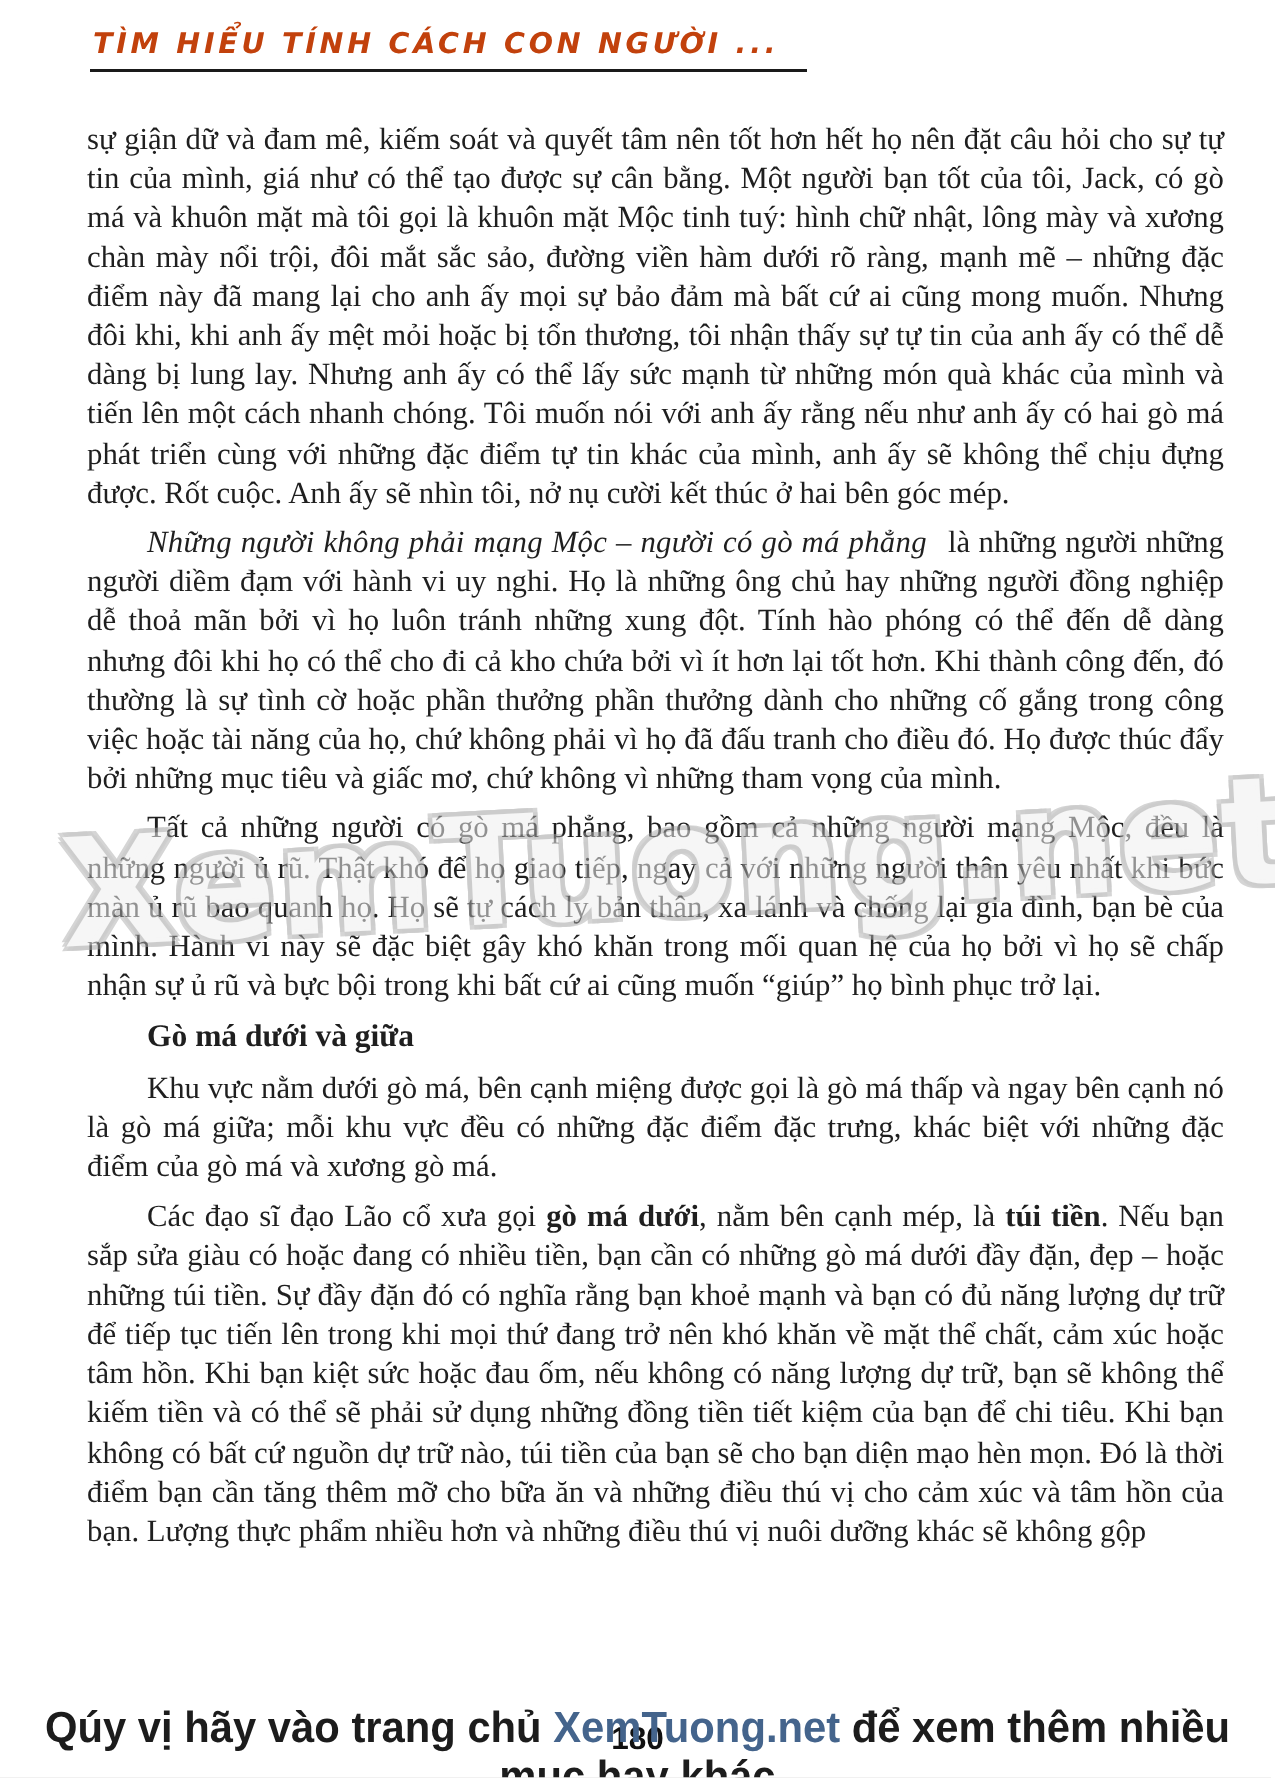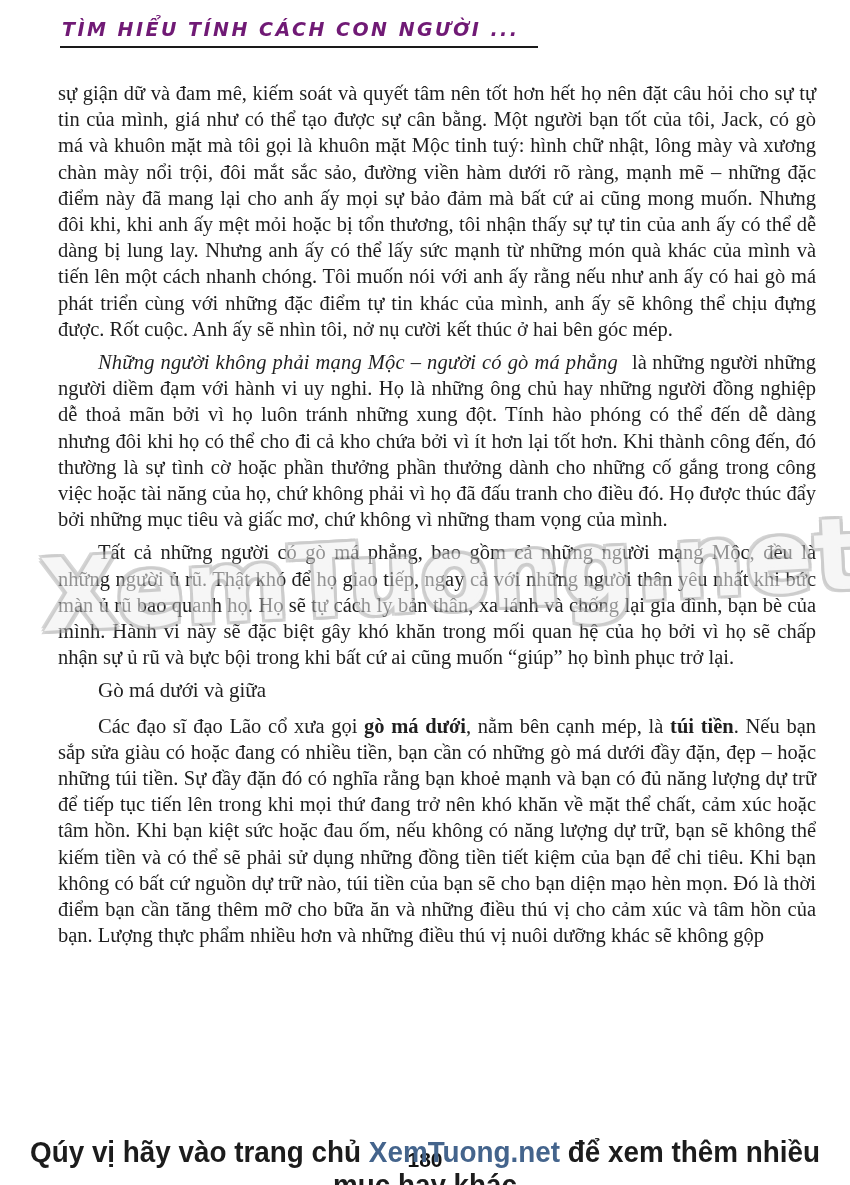--- a/index.html
+++ b/index.html
@@ -17,40 +17,40 @@
   
   .running-header {
     position: absolute;
     top: 18px;
     left: 60px;
     font-family: "DejaVu Sans", sans-serif;
     font-weight: bold;
     font-style: italic;
     font-size: 19px;
     letter-spacing: 2.5px;
-    color: #701a75;
+    color: #c2410c;
     border-bottom: 2.5px solid #1a1a1a;
     padding: 0 18px 6px 2px;
     white-space: nowrap;
   }
 
   
   .body-text {
     position: absolute;
     top: 80px;
     left: 58px;
     width: 758px;
     font-size: 20.5px;
     line-height: 26.2px;
     text-align: justify;
   }
   .body-text p { margin: 0 0 7px 0; text-indent: 40px; }
   .body-text p.no-indent { text-indent: 0; }
   .section-heading {
-    font-weight: normal;
+    font-weight: bold;
     font-size: 21px;
     margin: 5px 0 9px 0;
     text-indent: 40px;
     text-align: left;
   }
   .wide-gap { letter-spacing: 0.2px; padding-right: 14px; font-style: italic; }
 
   
   .watermark {
     position: absolute;
@@ -119,20 +119,21 @@
   <div class="body-text">
 
     <p class="no-indent">sự giận dữ và đam mê, kiếm soát và quyết tâm nên tốt hơn hết họ nên đặt câu hỏi cho sự tự tin của mình, giá như có thể tạo được sự cân bằng. Một người bạn tốt của tôi, Jack, có gò má và khuôn mặt mà tôi gọi là khuôn mặt Mộc tinh tuý: hình chữ nhật, lông mày và xương chàn mày nổi trội, đôi mắt sắc sảo, đường viền hàm dưới rõ ràng, mạnh mẽ – những đặc điểm này đã mang lại cho anh ấy mọi sự bảo đảm mà bất cứ ai cũng mong muốn. Nhưng đôi khi, khi anh ấy mệt mỏi hoặc bị tổn thương, tôi nhận thấy sự tự tin của anh ấy có thể dễ dàng bị lung lay. Nhưng anh ấy có thể lấy sức mạnh từ những món quà khác của mình và tiến lên một cách nhanh chóng. Tôi muốn nói với anh ấy rằng nếu như anh ấy có hai gò má phát triển cùng với những đặc điểm tự tin khác của mình, anh ấy sẽ không thể chịu đựng được. Rốt cuộc. Anh ấy sẽ nhìn tôi, nở nụ cười kết thúc ở hai bên góc mép.</p>
 
     <p><span class="wide-gap">Những người không phải mạng Mộc – người có gò má phẳng</span><span>là những người những người diềm đạm với hành vi uy nghi. Họ là những ông chủ hay những người đồng nghiệp dễ thoả mãn bởi vì họ luôn tránh những xung đột. Tính hào phóng có thể đến dễ dàng nhưng đôi khi họ có thể cho đi cả kho chứa bởi vì ít hơn lại tốt hơn. Khi thành công đến, đó thường là sự tình cờ hoặc phần thưởng phần thưởng dành cho những cố gắng trong công việc hoặc tài năng của họ, chứ không phải vì họ đã đấu tranh cho điều đó. Họ được thúc đẩy bởi những mục tiêu và giấc mơ, chứ không vì những tham vọng của mình.</span></p>
 
     <p>Tất cả những người có gò má phẳng, bao gồm cả những người mạng Mộc, đều là những người ủ rũ. Thật khó để họ giao tiếp, ngay cả với những người thân yêu nhất khi bức màn ủ rũ bao quanh họ. Họ sẽ tự cách ly bản thân, xa lánh và chống lại gia đình, bạn bè của mình. Hành vi này sẽ đặc biệt gây khó khăn trong mối quan hệ của họ bởi vì họ sẽ chấp nhận sự ủ rũ và bực bội trong khi bất cứ ai cũng muốn “giúp” họ bình phục trở lại.</p>
 
     <div class="section-heading">Gò má dưới và giữa</div>
 
+    <p>Khu vực nằm dưới gò má, bên cạnh miệng được gọi là gò má thấp và ngay bên cạnh nó là gò má giữa; mỗi khu vực đều có những đặc điểm đặc trưng, khác biệt với những đặc điểm của gò má và xương gò má.</p>
 
     <p><span>Các đạo sĩ đạo Lão cổ xưa gọi </span><b>gò má dưới</b><span>, nằm bên cạnh mép, là </span><b>túi tiền</b><span>. Nếu bạn sắp sửa giàu có hoặc đang có nhiều tiền, bạn cần có những gò má dưới đầy đặn, đẹp – hoặc những túi tiền. Sự đầy đặn đó có nghĩa rằng bạn khoẻ mạnh và bạn có đủ năng lượng dự trữ để tiếp tục tiến lên trong khi mọi thứ đang trở nên khó khăn về mặt thể chất, cảm xúc hoặc tâm hồn. Khi bạn kiệt sức hoặc đau ốm, nếu không có năng lượng dự trữ, bạn sẽ không thể kiếm tiền và có thể sẽ phải sử dụng những đồng tiền tiết kiệm của bạn để chi tiêu. Khi bạn không có bất cứ nguồn dự trữ nào, túi tiền của bạn sẽ cho bạn diện mạo hèn mọn. Đó là thời điểm bạn cần tăng thêm mỡ cho bữa ăn và những điều thú vị cho cảm xúc và tâm hồn của bạn. Lượng thực phẩm nhiều hơn và những điều thú vị nuôi dưỡng khác sẽ không gộp</span></p>
   </div>
 
   <div class="page-number">180</div>
 
   <div class="footer-banner"><span>Qúy vị hãy vào trang chủ </span><span class="site-name">XemTuong.net</span><span> để xem thêm nhiều mục hay khác</span></div>
 
 </div>
 

